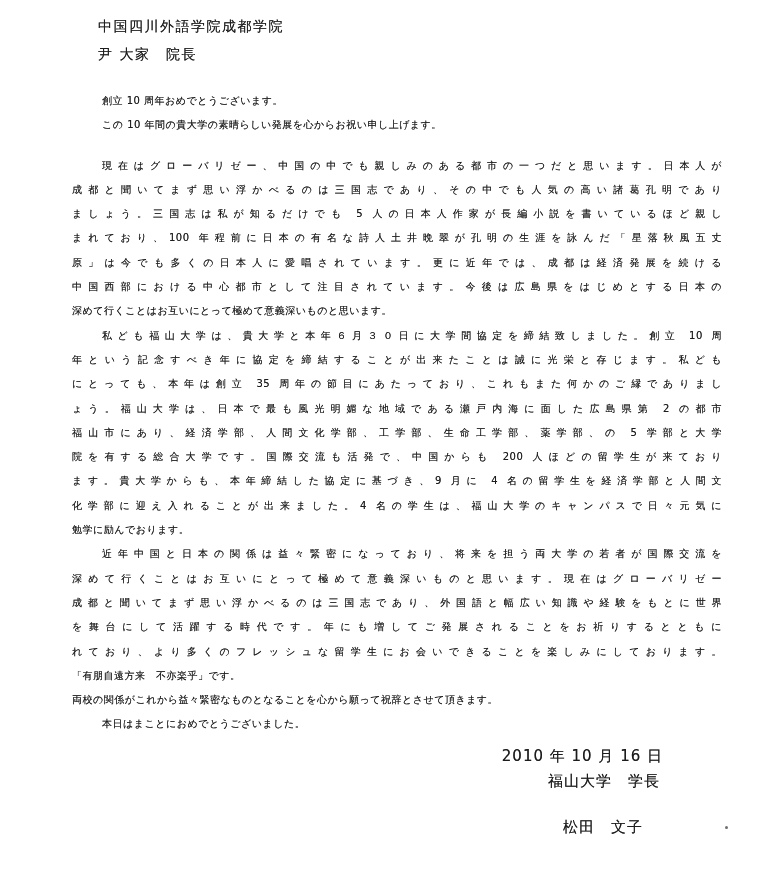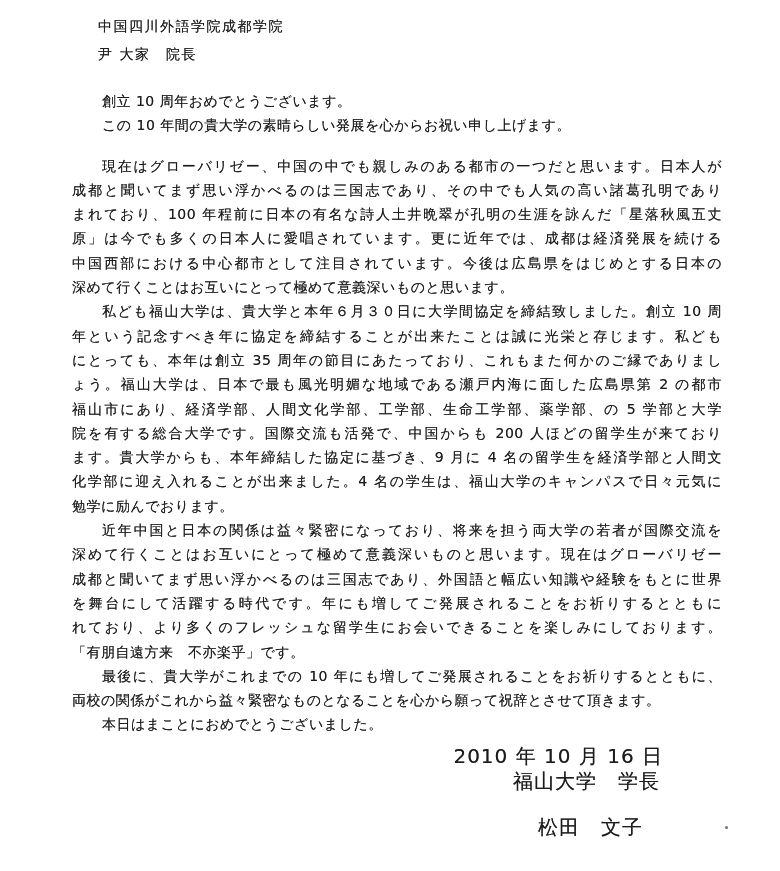--- a/index.html
+++ b/index.html
@@ -33,37 +33,37 @@
     line-height: 28px;
     letter-spacing: 1.5px;
     white-space: pre;
   }
   
   .greeting {
     margin-bottom: 16px;
   }
   
   .line {
-    font-size: 14px;
+    font-size: 10px;
     line-height: 24.3px;
     letter-spacing: 0.5px;
   }
   .indent {
     text-indent: 30px;
   }
   .just {
     text-align: justify;
     text-align-last: justify;
   }
   
   .closing {
     margin-top: 7px;
   }
   .c-line {
-    font-size: 20px;
+    font-size: 15px;
     line-height: 25.6px;
     letter-spacing: 1px;
     text-align: right;
     white-space: pre;
   }
   .c-date  { padding-right: 59px; }
   .c-title { padding-right: 62px; }
   .c-name  { padding-right: 79px; margin-top: 20px; }
   
   .speck {
@@ -87,40 +87,40 @@
   </div>
 
   <div class="greeting" id="greeting">
       <div class="line indent">創立 10 周年おめでとうございます。</div>
       <div class="line indent">この 10 年間の貴大学の素晴らしい発展を心からお祝い申し上げます。</div>
     </div>
 
   <div class="body-text" id="body-text">
       <div class="line indent just">現在はグローバリゼー、中国の中でも親しみのある都市の一つだと思います。日本人が</div>
       <div class="line just">成都と聞いてまず思い浮かべるのは三国志であり、その中でも人気の高い諸葛孔明であり</div>
+      <div class="line just">ましょう。三国志は私が知るだけでも 5 人の日本人作家が長編小説を書いているほど親し</div>
       <div class="line just">まれており、100 年程前に日本の有名な詩人土井晩翠が孔明の生涯を詠んだ「星落秋風五丈</div>
       <div class="line just">原」は今でも多くの日本人に愛唱されています。更に近年では、成都は経済発展を続ける</div>
       <div class="line just">中国西部における中心都市として注目されています。今後は広島県をはじめとする日本の</div>
       <div class="line">深めて行くことはお互いにとって極めて意義深いものと思います。</div>
       <div class="line indent just">私ども福山大学は、貴大学と本年６月３０日に大学間協定を締結致しました。創立 10 周</div>
       <div class="line just">年という記念すべき年に協定を締結することが出来たことは誠に光栄と存じます。私ども</div>
       <div class="line just">にとっても、本年は創立 35 周年の節目にあたっており、これもまた何かのご縁でありまし</div>
       <div class="line just">ょう。福山大学は、日本で最も風光明媚な地域である瀬戸内海に面した広島県第 2 の都市</div>
       <div class="line just">福山市にあり、経済学部、人間文化学部、工学部、生命工学部、薬学部、の 5 学部と大学</div>
       <div class="line just">院を有する総合大学です。国際交流も活発で、中国からも 200 人ほどの留学生が来ており</div>
       <div class="line just">ます。貴大学からも、本年締結した協定に基づき、9 月に 4 名の留学生を経済学部と人間文</div>
       <div class="line just">化学部に迎え入れることが出来ました。4 名の学生は、福山大学のキャンパスで日々元気に</div>
       <div class="line">勉学に励んでおります。</div>
       <div class="line indent just">近年中国と日本の関係は益々緊密になっており、将来を担う両大学の若者が国際交流を</div>
       <div class="line just">深めて行くことはお互いにとって極めて意義深いものと思います。現在はグローバリゼー</div>
       <div class="line just">成都と聞いてまず思い浮かべるのは三国志であり、外国語と幅広い知識や経験をもとに世界</div>
       <div class="line just">を舞台にして活躍する時代です。年にも増してご発展されることをお祈りするとともに</div>
       <div class="line just">れており、より多くのフレッシュな留学生にお会いできることを楽しみにしております。</div>
       <div class="line">「有朋自遠方来　不亦楽乎」です。</div>
-      <div class="line indent just">最後に、貴大学がこれまでの 10 年にも増してご発展されることをお祈りするとともに、</div>
       <div class="line">両校の関係がこれから益々緊密なものとなることを心から願って祝辞とさせて頂きます。</div>
       <div class="line indent">本日はまことにおめでとうございました。</div>
     </div>
 
   <div class="closing">
     <div class="c-line c-date">2010 年 10 月 16 日</div>
     <div class="c-line c-title">福山大学　学長</div>
     <div class="c-line c-name">松田　文子</div>
   </div>
 

